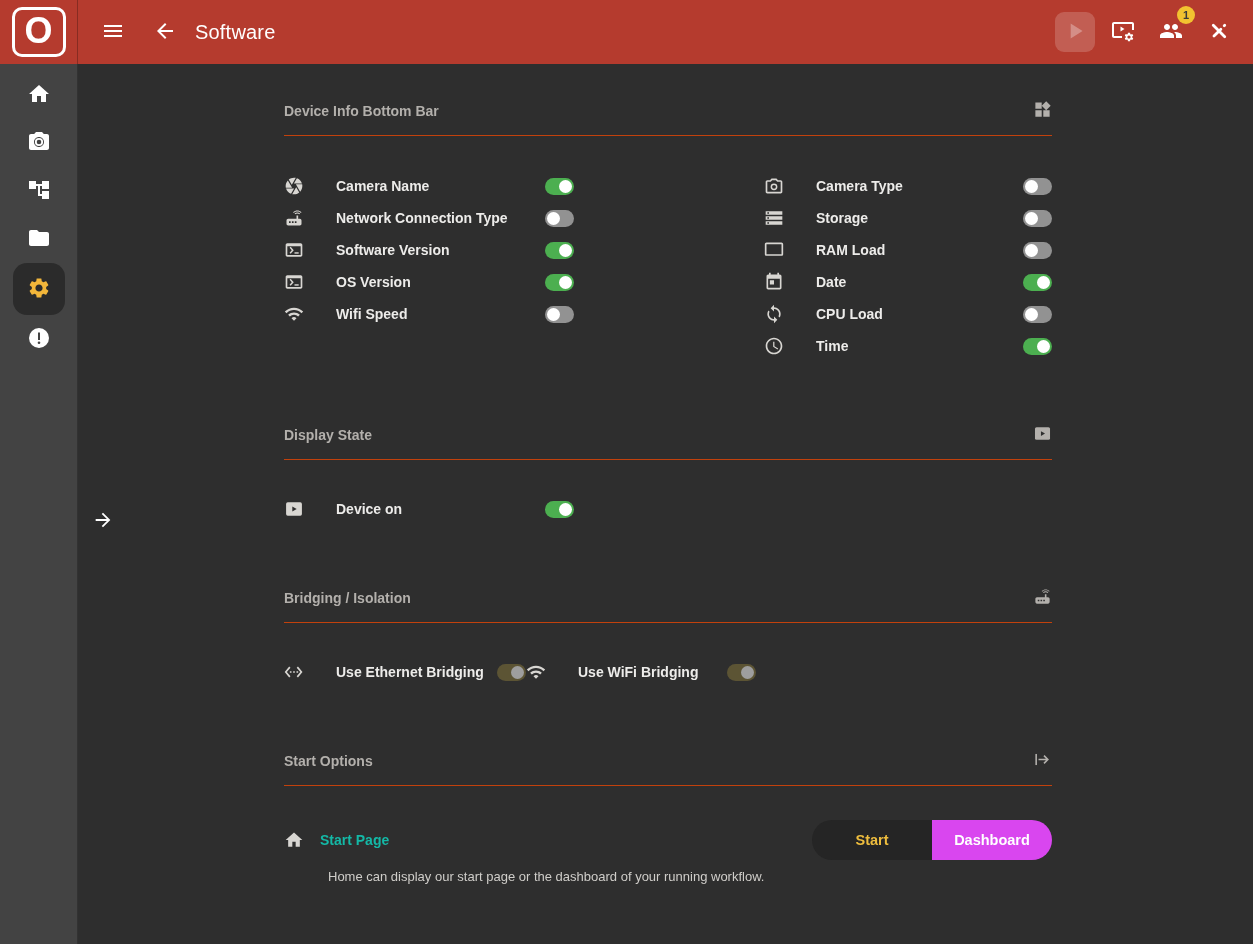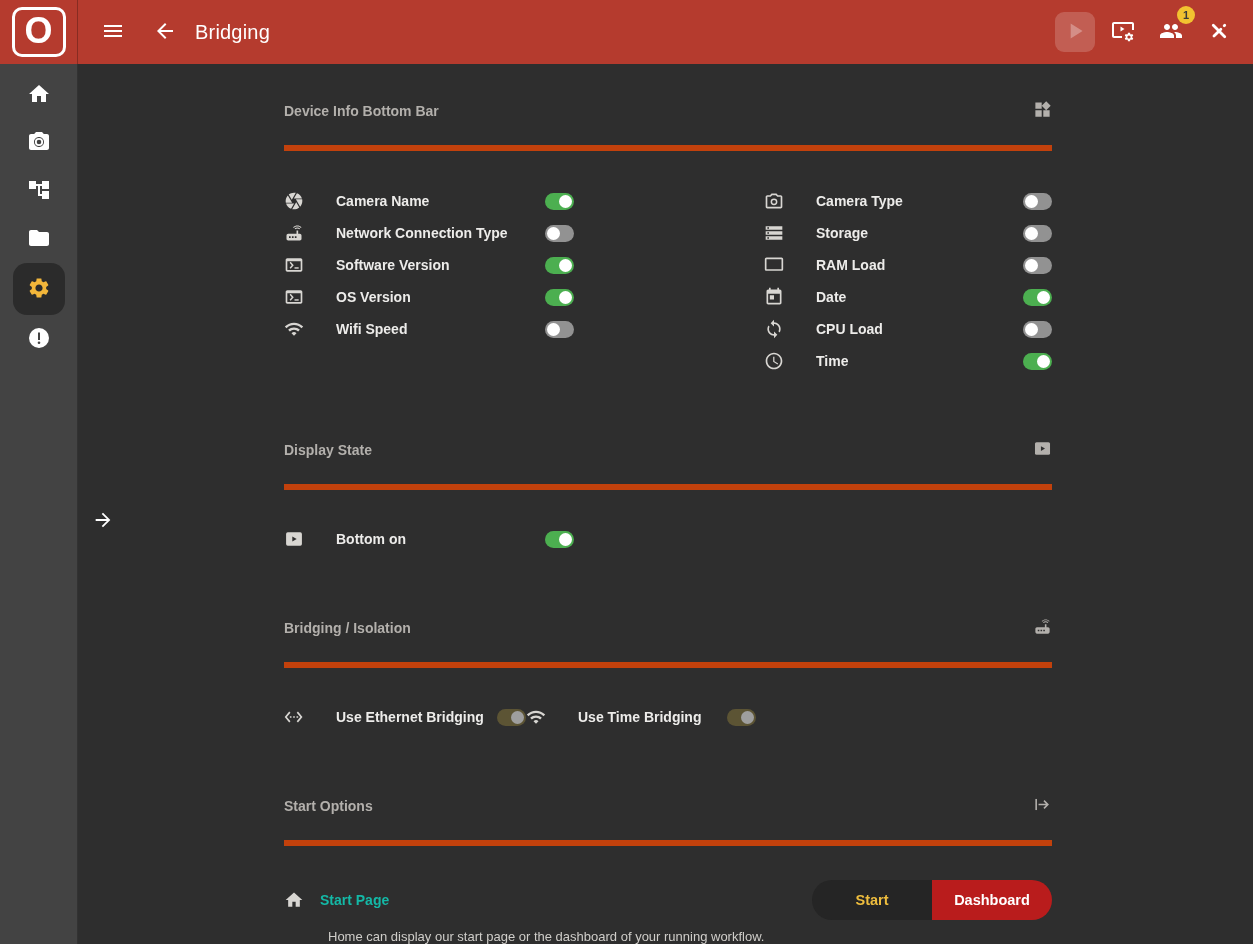--- a/index.html
+++ b/index.html
@@ -29,21 +29,21 @@
   .side-item[data-active="true"] { width:52px; height:52px; background:#2b2b2b; color:#f2b63a; }
 
   
   .content { position:absolute; left:78px; top:64px; right:0; bottom:0; background:#2e2e2e; overflow:hidden; }
   .expand-arrow { position:absolute; left:14px; top:445px; background:none; border:none; color:#fff; cursor:pointer; padding:0; }
   .expand-arrow svg { width:22px; height:22px; }
   .col { margin-left:206px; width:768px; padding-top:36px; }
 
   .section { }
   .section + .section { margin-top:62px; }
-  .sec-head { display:flex; justify-content:space-between; align-items:flex-end; border-bottom:6px solid #c2410c; padding-bottom:26px;gap:16px; }
+  .sec-head { display:flex; justify-content:space-between; align-items:flex-end; border-bottom:1px solid #c2410c; padding-bottom:16px;gap:16px; }
   .sec-title { color:#b3b0ac; font-size:14px; font-weight:700; }
   .sec-ic { color:#b3b0ac; display:flex; }
   .sec-ic svg { width:19px; height:19px; }
 
   .rows2 { display:flex; justify-content:space-between; margin-top:34px; }
   .colL { width:290px; } .colR { width:288px; }
   .row { height:32px; display:flex; align-items:center; color:#edecea; font-size:14px; font-weight:700; }
   .row .ic { width:20px; color:#d8d6d2; display:flex; flex:none; }
   .row .ic svg { width:20px; height:20px; }
   .row .lbl { margin-left:32px; white-space:nowrap; }
@@ -62,21 +62,21 @@
   .bridge-l { width:242px; } .bridge-r { width:230px; margin-right:58px; }
 
   
   .start-row { margin-top:34px; display:flex; align-items:center; }
   .start-row .ic { width:20px; color:#d8d6d2; display:flex; }
   .start-row .ic svg { width:20px; height:20px; }
   .start-row .lbl { margin-left:16px; color:#14b8a6; font-size:14px; font-weight:700; }
   .seg { margin-left:auto; display:flex; width:240px; height:40px; border-radius:20px; overflow:hidden; }
   .seg-btn { flex:1; border:none; font-family:inherit; font-size:14.5px; font-weight:700; cursor:pointer; }
   .seg-btn.sel { background:#252525; color:#eebd3e; }
-  .seg-btn.unsel { background:#b91c1c; color:#ffffff; }
+  .seg-btn.unsel { background:#d946ef; color:#ffffff; }
   .start-desc { margin-left:44px; margin-top:9px; color:#cfcdc9; font-size:13px; font-weight:400; }
 </style>
 </head>
 <body>
 
 <div class="app">
 
   <header class="topbar">
     <div class="logo-tile">
       <div class="logo-box">
@@ -86,21 +86,21 @@
     <button class="tb-btn menu-btn">
       <span class="ic"><svg viewBox="0 0 24 24" fill="currentColor" xmlns="http://www.w3.org/2000/svg">
             <path d="M3 6h18v2H3zm0 5h18v2H3zm0 5h18v2H3z"></path>
           </svg></span>
     </button>
     <button class="tb-btn back-btn">
       <span class="ic"><svg viewBox="0 0 24 24" fill="currentColor" xmlns="http://www.w3.org/2000/svg">
             <path d="M20 11H7.83l5.59-5.59L12 4l-8 8 8 8 1.41-1.41L7.83 13H20v-2z"></path>
           </svg></span>
     </button>
-    <h1 class="page-title">Bridging</h1>
+    <h1 class="page-title">Software</h1>
     <div class="tb-right">
       <button class="play-btn">
         <span class="ic"><svg viewBox="0 0 24 24" fill="currentColor" xmlns="http://www.w3.org/2000/svg">
               <path d="M8 5v14l11-7z"></path>
             </svg></span>
       </button>
       <button class="tb-btn">
         <span class="ic"><svg viewBox="0 0 24 24" fill="currentColor" xmlns="http://www.w3.org/2000/svg">
               <path d="M21 3H3c-1.1 0-2 .9-2 2v12c0 1.1.9 2 2 2h8v-2H3V5h18v6h2V5c0-1.1-.9-2-2-2z"></path>
               <path d="M9.5 7.5v5l4-2.5z"></path>
@@ -305,21 +305,21 @@
               </svg>
             </span>
         </div>
         <div class="row single-row">
           <span class="ic">
               <svg viewBox="0 0 24 24" fill="currentColor" xmlns="http://www.w3.org/2000/svg">
                 <rect x="2.5" y="4" width="19" height="16" rx="2"></rect>
                 <path d="M10 9l5.2 3L10 15z" fill="#2e2e2e"></path>
               </svg>
             </span>
-          <span class="lbl">Bottom on</span>
+          <span class="lbl">Device on</span>
           <span class="sw" data-state="on"></span>
         </div>
       </section>
 
       <section class="section">
         <div class="sec-head">
           <span class="sec-title">Bridging / Isolation</span>
           <span class="sec-ic">
               <svg viewBox="0 0 24 24" fill="currentColor" xmlns="http://www.w3.org/2000/svg">
                 <path d="M20.2 5.9l.8-.8C19.6 3.7 17.8 3 16 3s-3.6.7-5 2.1l.8.8C13 4.8 14.5 4.2 16 4.2s3 .6 4.2 1.7zm-.9.8c-.9-.9-2.1-1.4-3.3-1.4s-2.4.5-3.3 1.4l.8.8c.7-.7 1.6-1 2.5-1s1.8.3 2.5 1l.8-.8zM19 13h-2V9h-2v4H5c-1.1 0-2 .9-2 2v4c0 1.1.9 2 2 2h14c1.1 0 2-.9 2-2v-4c0-1.1-.9-2-2-2zM8 18H6v-2h2v2zm3.5 0h-2v-2h2v2zm3.5 0h-2v-2h2v2z"></path>
@@ -335,21 +335,21 @@
               </span>
             <span class="lbl">Use Ethernet Bridging</span>
             <span class="sw" data-state="disabled-on"></span>
           </div>
           <div class="row bridge-r">
             <span class="ic">
                 <svg viewBox="0 0 24 24" fill="currentColor" xmlns="http://www.w3.org/2000/svg">
                   <path d="M1 9l2 2c4.97-4.97 13.03-4.97 18 0l2-2C16.93 2.93 7.08 2.93 1 9zm8 8l3 3 3-3a4.237 4.237 0 0 0-6 0zm-4-4l2 2a7.074 7.074 0 0 1 10 0l2-2C15.14 9.14 8.87 9.14 5 13z"></path>
                 </svg>
               </span>
-            <span class="lbl">Use Time Bridging</span>
+            <span class="lbl">Use WiFi Bridging</span>
             <span class="sw" data-state="disabled-on"></span>
           </div>
         </div>
       </section>
 
       <section class="section">
         <div class="sec-head">
           <span class="sec-title">Start Options</span>
           <span class="sec-ic">
               <svg viewBox="0 0 24 24" fill="currentColor" xmlns="http://www.w3.org/2000/svg">

